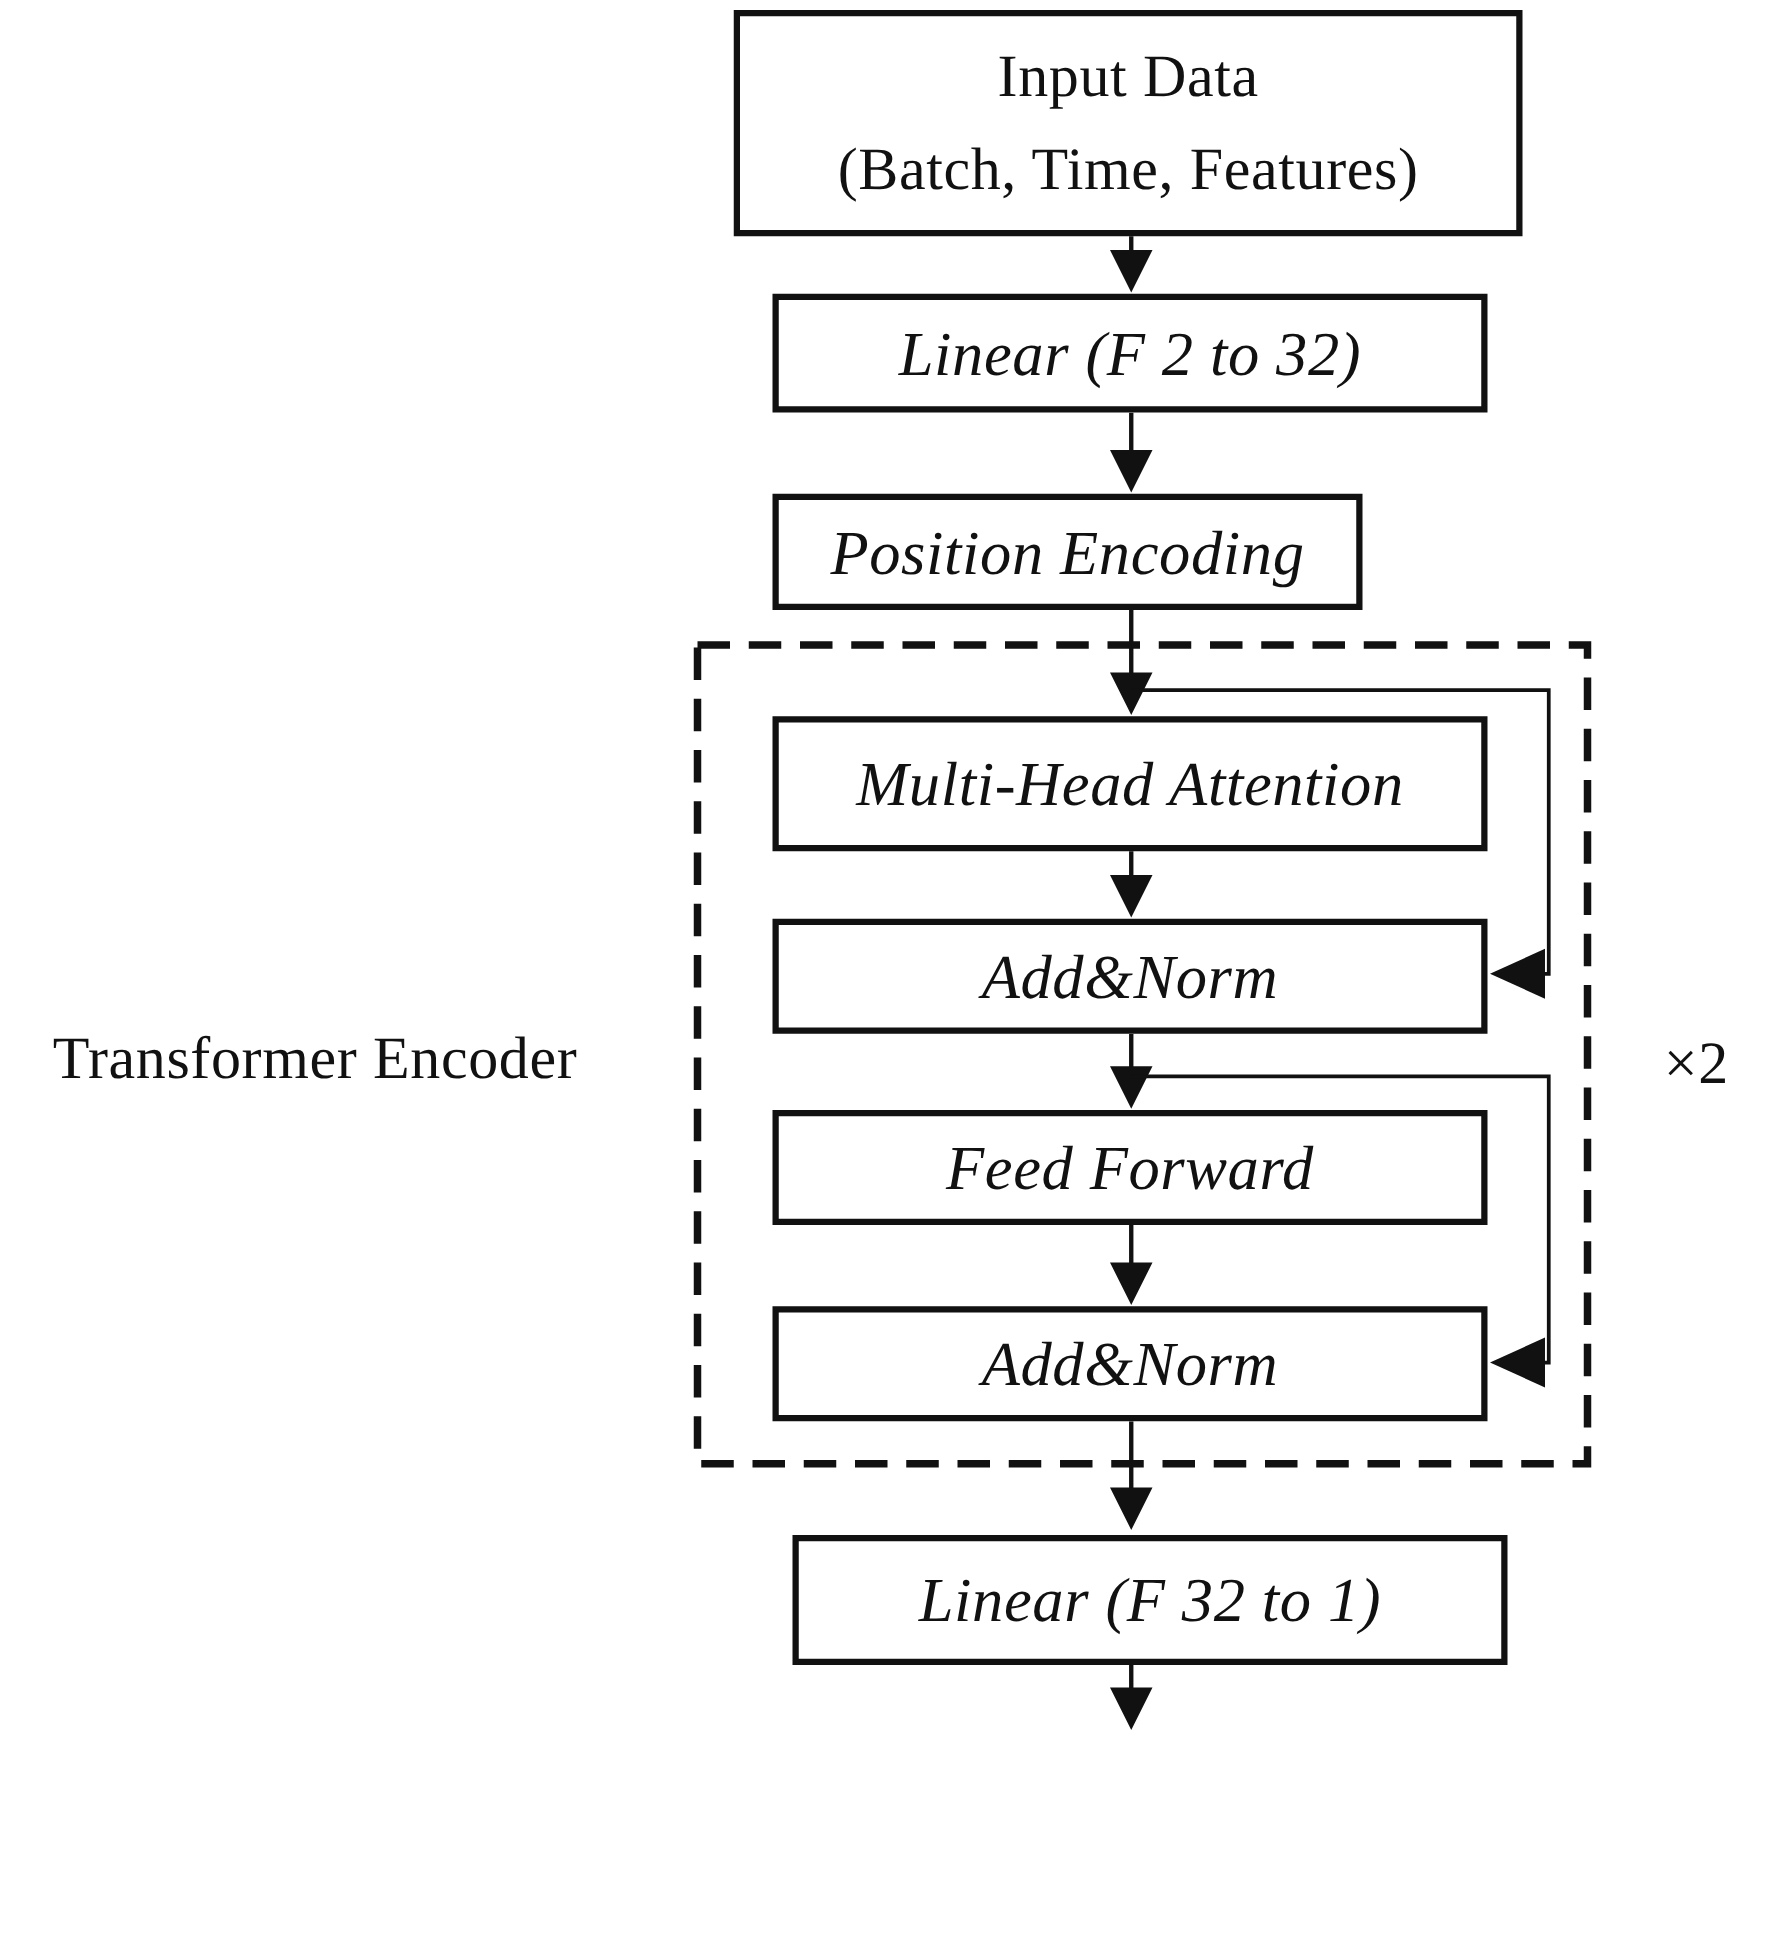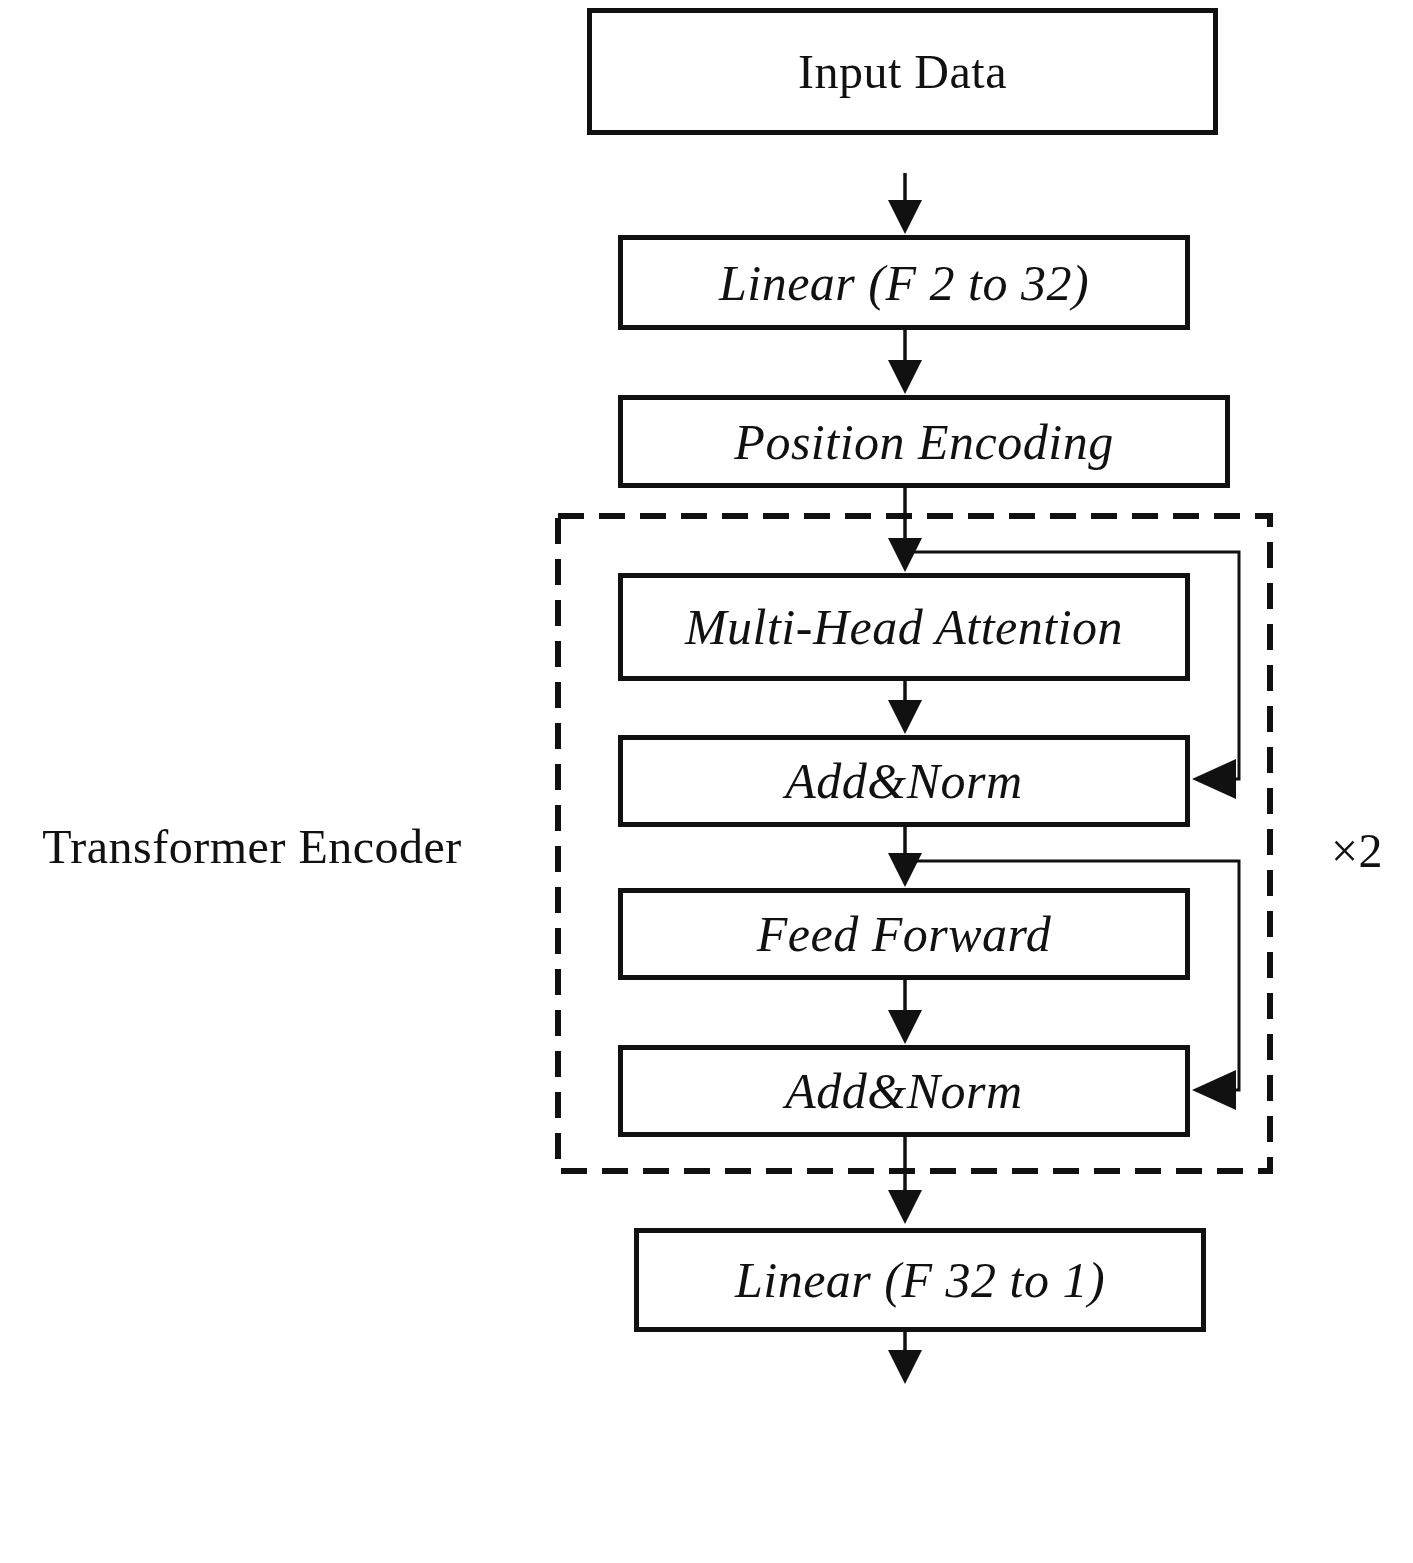--- a/index.html
+++ b/index.html
@@ -41,23 +41,23 @@
     font-size: 50px;
     line-height: 1.2;
     white-space: nowrap;
     font-style: italic;
   }
   .node .lbl2 {
     font-size: 48px;
     line-height: 74px;
     white-space: nowrap;
   }
-  .node-input    { left: 587px; top: 8px;    width: 631px; height: 127px; }
+  .node-input    { left: 587px; top: 8px;    width: 631px; height: 181px; }
   .node-linear1  { left: 618px; top: 235px;  width: 572px; height: 95px;  }
-  .node-posenc   { left: 618px; top: 395px;  width: 612px; height: 93px; align-items: center;  }
+  .node-posenc   { left: 618px; top: 395px;  width: 472px; height: 93px; align-items: center;  }
   .node-mha      { left: 618px; top: 573px;  width: 572px; height: 108px;  }
   .node-addnorm1 { left: 618px; top: 735px;  width: 572px; height: 92px;  }
   .node-ff       { left: 618px; top: 888px;  width: 572px; height: 92px;  }
   .node-addnorm2 { left: 618px; top: 1045px; width: 572px; height: 92px;  }
   .node-linear2  { left: 598px; top: 1228px; width: 572px; height: 104px; margin-left: 36px;  }
   .node-output   { left: 588px; top: 1385px; width: 630px; height: 163px; }
   .side-label {
     position: absolute;
     font-size: 48px;
     line-height: 1.2;
@@ -118,20 +118,21 @@
         <polyline points="905,861 1239,861 1239,1090 1232,1090" fill="none"></polyline>
         <polygon points="1236,1070 1236,1110 1192,1090" stroke="none"></polygon>
       </g>
 
       <rect x="558" y="516" width="712" height="655" fill="none" stroke="#111111" stroke-width="6" stroke-dasharray="26 15"></rect>
     </g>
   </svg>
 
   <div class="node node-input">
     <div class="lbl2">Input Data</div>
+    <div class="lbl2">(Batch, Time, Features)</div>
   </div>
 
   <div class="node node-linear1">
     <div class="lbl">Linear (F 2 to 32)</div>
   </div>
 
   <div class="node node-posenc">
     <div class="lbl">Position Encoding</div>
   </div>
 

